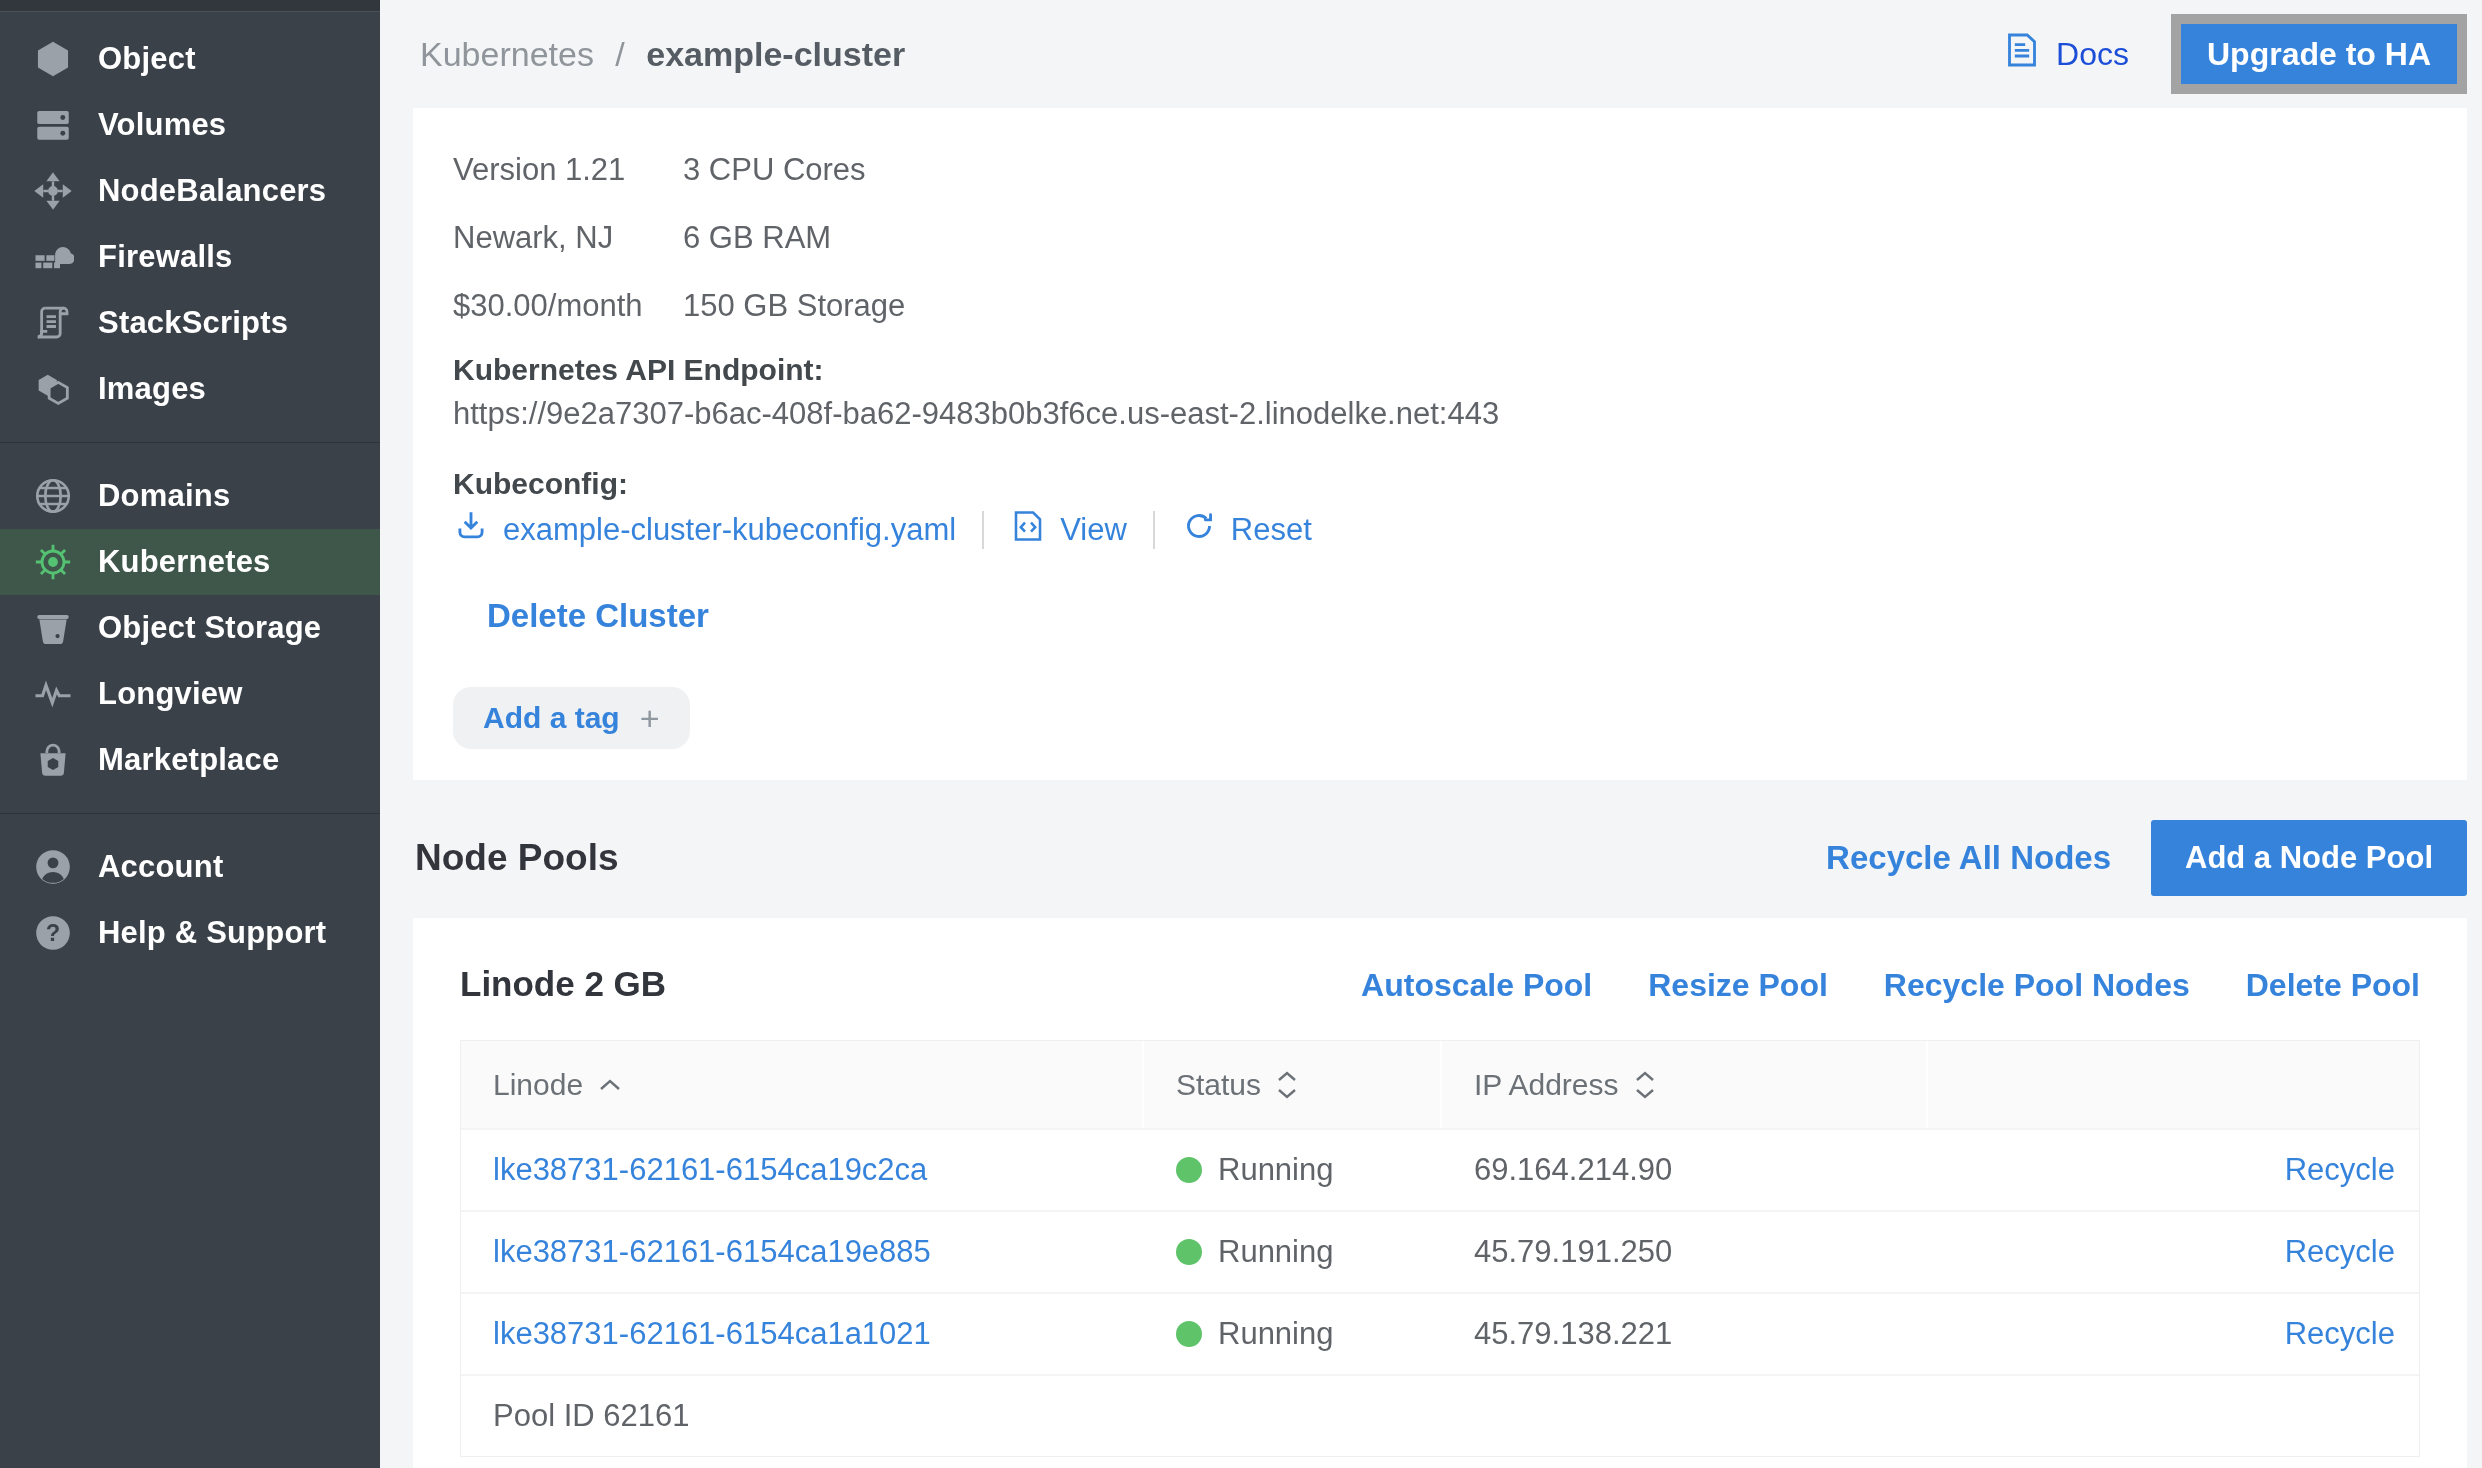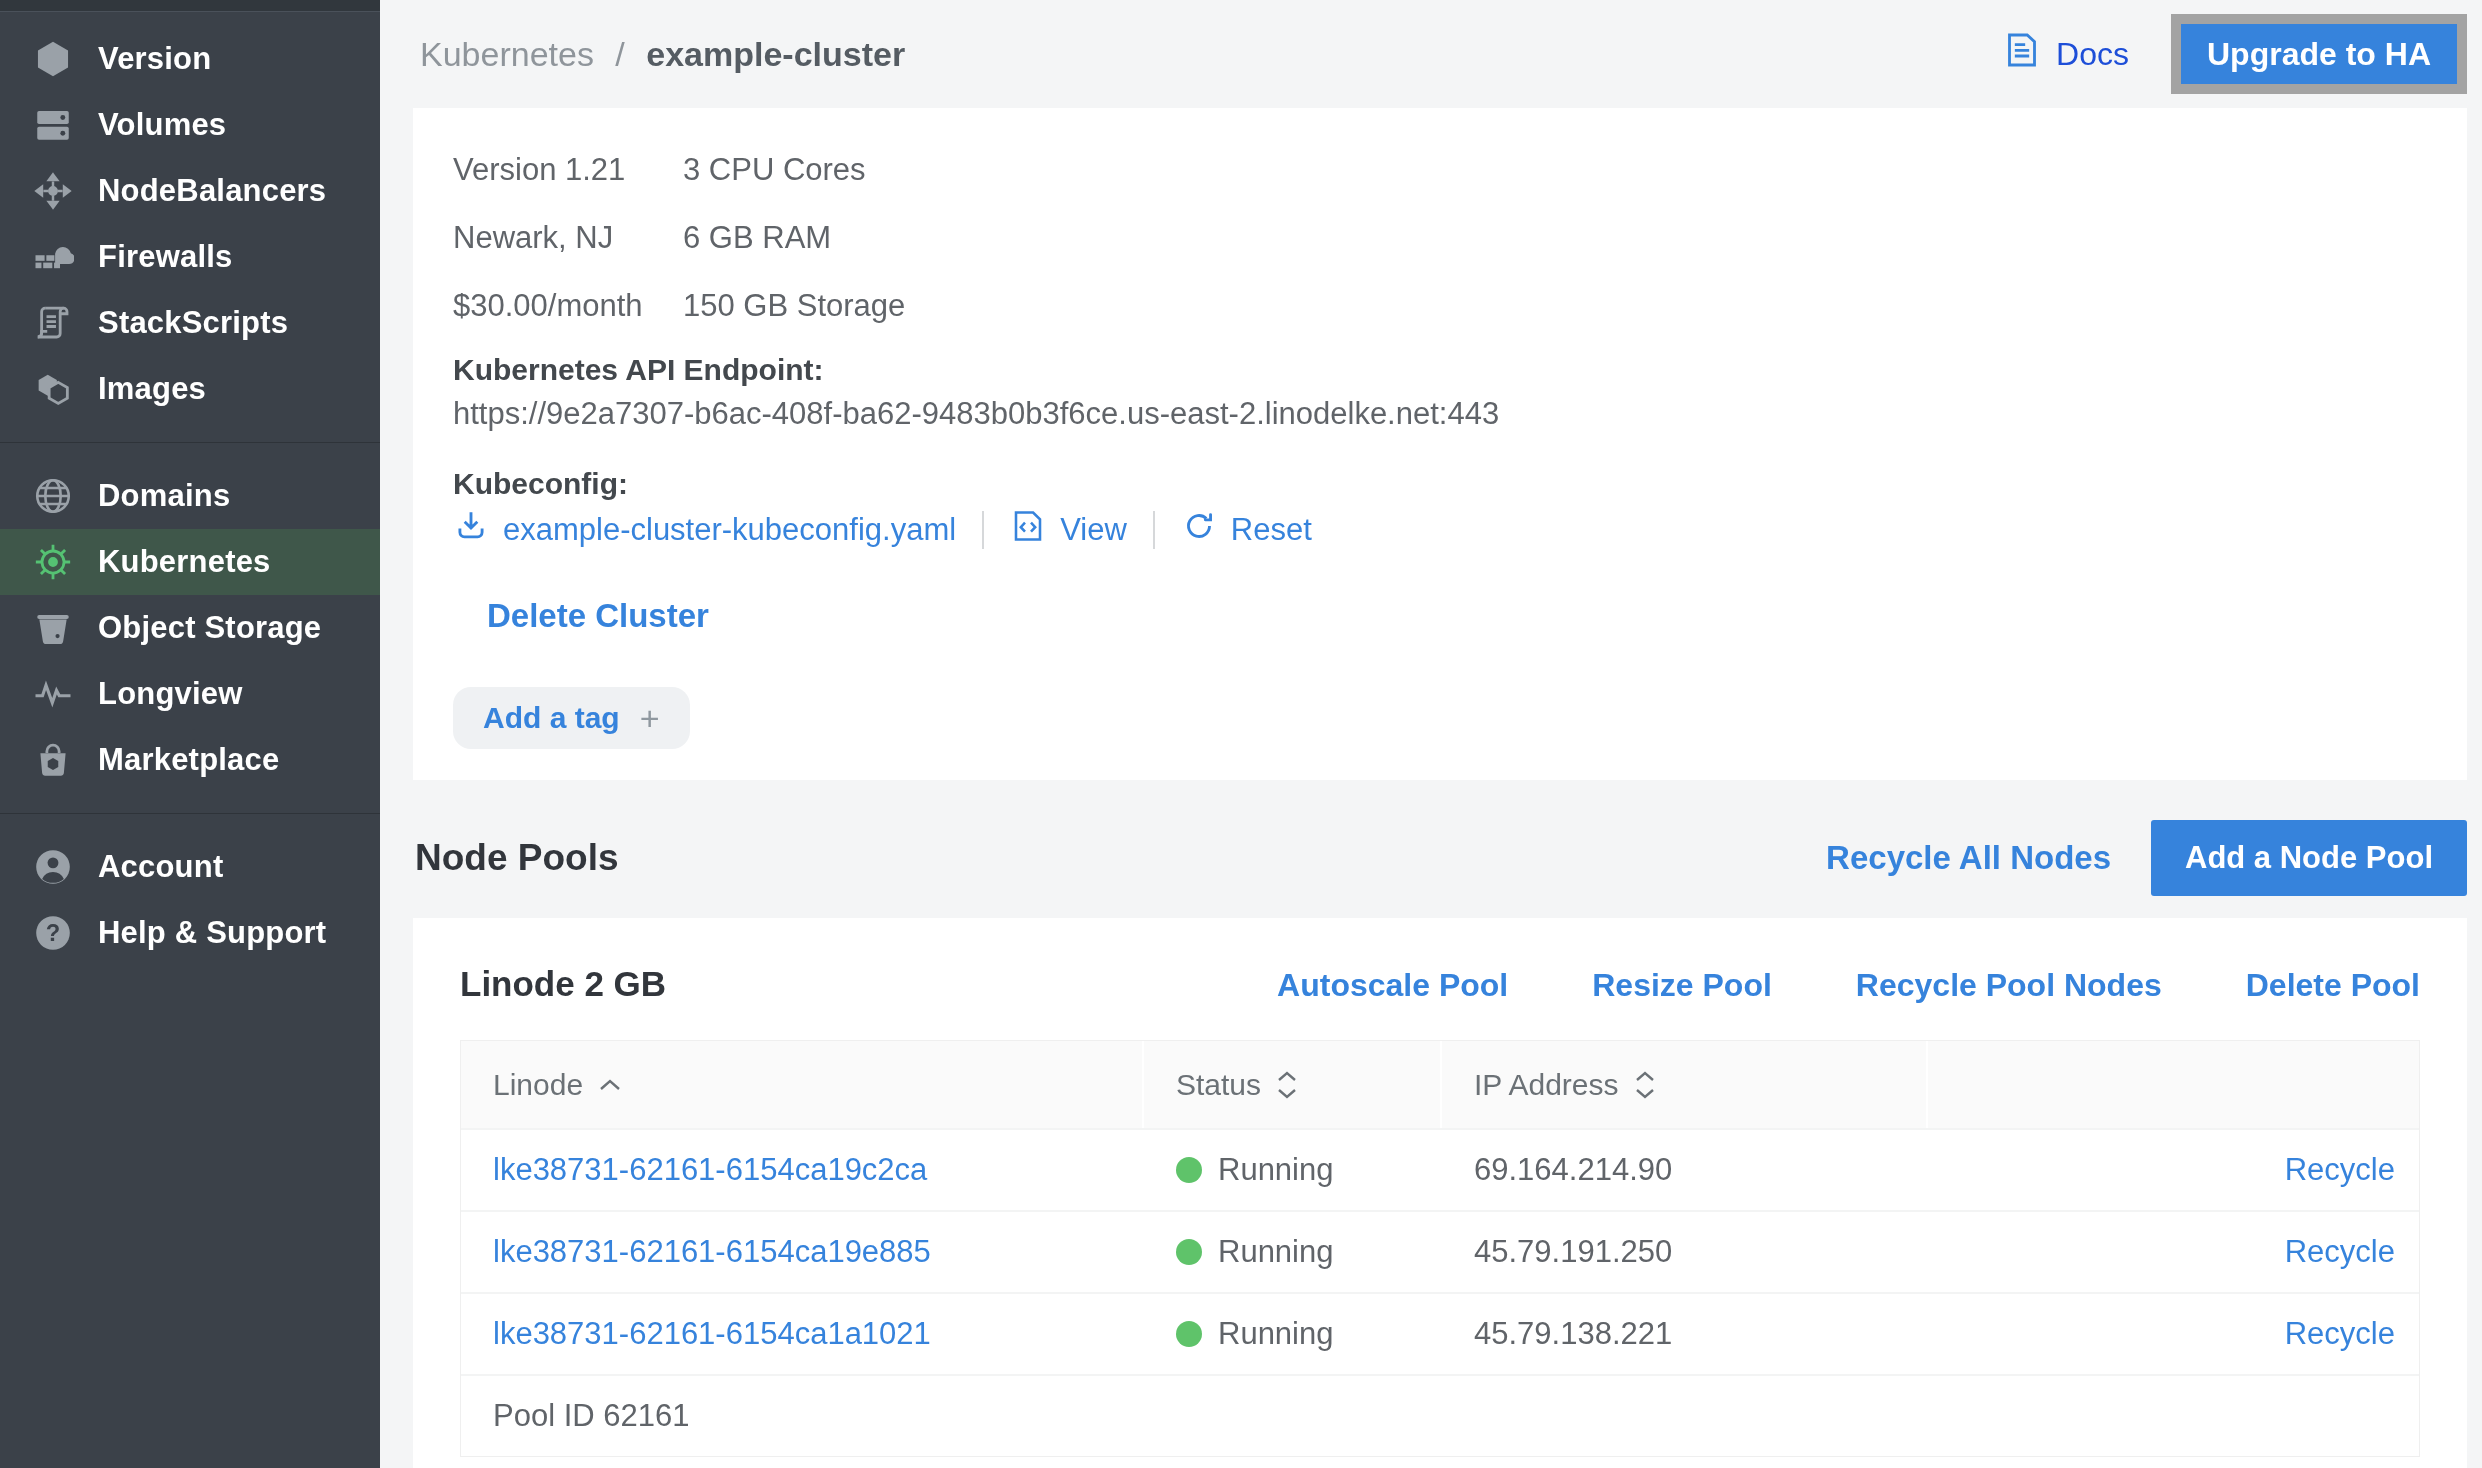--- a/index.html
+++ b/index.html
@@ -55,21 +55,21 @@
   
   .section-header { display:flex; align-items:center; height:80px; margin-top:38px; padding-left:2px; }
   .section-title { font-size:37px; font-weight:700; color:#32363c; }
   .recycle-all { margin-left:auto; color:#3683dc; font-size:33px; font-weight:600; cursor:pointer; margin-right:40px; }
   .add-pool-btn { background:#3683dc; color:#fff; border:none; border-radius:3px; font-family:inherit;
                   font-size:31px; font-weight:700; width:316px; height:76px; cursor:pointer; }
 
   .pool-panel { margin-top:20px; padding:46px 47px 0 47px; height:564px; }
   .pool-header { display:flex; align-items:baseline; height:50px; }
   .pool-name { font-size:35px; font-weight:700; color:#32363c; }
-  .pool-actions { margin-left:auto; display:flex; gap:84px; }
+  .pool-actions { margin-left:auto; display:flex; gap:56px; }
   .pool-actions span { color:#3683dc; font-size:32px; font-weight:600; cursor:pointer; }
 
   .pool-table { margin-top:26px; border:1px solid #efefef; }
   .t-row { display:grid; grid-template-columns:683px 298px 486px 491px; }
   .t-head { height:87px; }
   .t-head .t-cell { background:#fafafa; color:#6b7176; font-size:30px; }
   .t-head .t-cell.gap { border-right:2px solid #ffffff; }
   .t-cell { display:flex; align-items:center; padding-left:32px; }
   .t-body .t-row { height:82px; border-top:2px solid #f3f4f4; }
   .node-link { color:#3683dc; font-size:31px; cursor:pointer; }
@@ -88,21 +88,21 @@
   <aside class="sidebar">
     <div class="sidebar-topstrip"></div>
 
     <div class="nav-group">
       <div class="nav-item">
         <span class="nav-icon">
             <svg viewBox="0 0 24 24">
               <path d="M12 2.2l8.6 5v9.6l-8.6 5-8.6-5V7.2z" fill="#9aa1a8"></path>
             </svg>
           </span>
-        <span class="nav-label">Version</span>
+        <span class="nav-label">Object</span>
       </div>
       <div class="nav-item">
         <span class="nav-icon">
             <svg viewBox="0 0 24 24" fill="#9aa1a8">
               <rect x="3" y="4" width="18" height="7.4" rx="1"></rect>
               <rect x="3" y="13" width="18" height="7.4" rx="1"></rect>
               <circle cx="17.6" cy="7.7" r="1.4" fill="#3b4149"></circle>
               <circle cx="17.6" cy="16.7" r="1.4" fill="#3b4149"></circle>
             </svg>
           </span>

